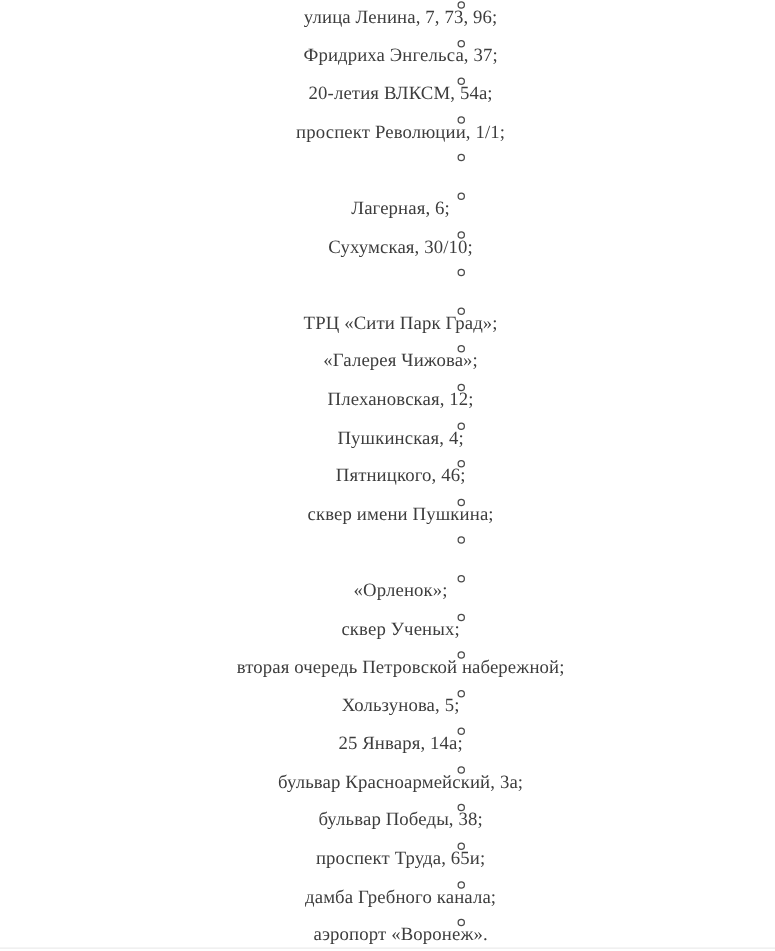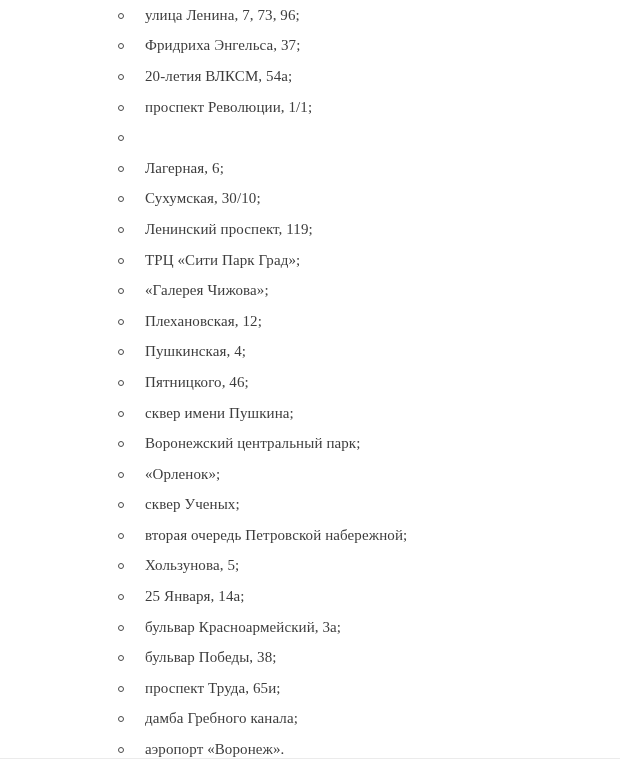--- a/index.html
+++ b/index.html
@@ -21,20 +21,21 @@
     }
     ul.address-list {
       list-style: none;
       margin: 0;
       padding: 0;
     }
     li.item {
       height: 30.6px;
       display: flex;
       align-items: center;
+      flex-direction: column;
     }
     .bullet {
       flex: 0 0 auto;
       width: 6px;
       height: 6px;
       box-sizing: border-box;
       border: 1px solid #4a4a4a;
       border-radius: 50%;
       margin-left: 118px;
       margin-top: 1px;
@@ -83,21 +84,20 @@
     <li class="item">
         <span class="bullet"></span>
         <span class="txt">Лагерная, 6;</span>
       </li>
     <li class="item">
         <span class="bullet"></span>
         <span class="txt">Сухумская, 30/10;</span>
       </li>
     <li class="item">
         <span class="bullet"></span>
-        <span class="txt">Ленинский проспект, 119;</span>
       </li>
     <li class="item">
         <span class="bullet"></span>
         <span class="txt">ТРЦ «Сити Парк Град»;</span>
       </li>
     <li class="item">
         <span class="bullet"></span>
         <span class="txt">«Галерея Чижова»;</span>
       </li>
     <li class="item">
@@ -111,21 +111,20 @@
     <li class="item">
         <span class="bullet"></span>
         <span class="txt">Пятницкого, 46;</span>
       </li>
     <li class="item">
         <span class="bullet"></span>
         <span class="txt">сквер имени Пушкина;</span>
       </li>
     <li class="item">
         <span class="bullet"></span>
-        <span class="txt">Воронежский центральный парк;</span>
       </li>
     <li class="item">
         <span class="bullet"></span>
         <span class="txt">«Орленок»;</span>
       </li>
     <li class="item">
         <span class="bullet"></span>
         <span class="txt">сквер Ученых;</span>
       </li>
     <li class="item">

